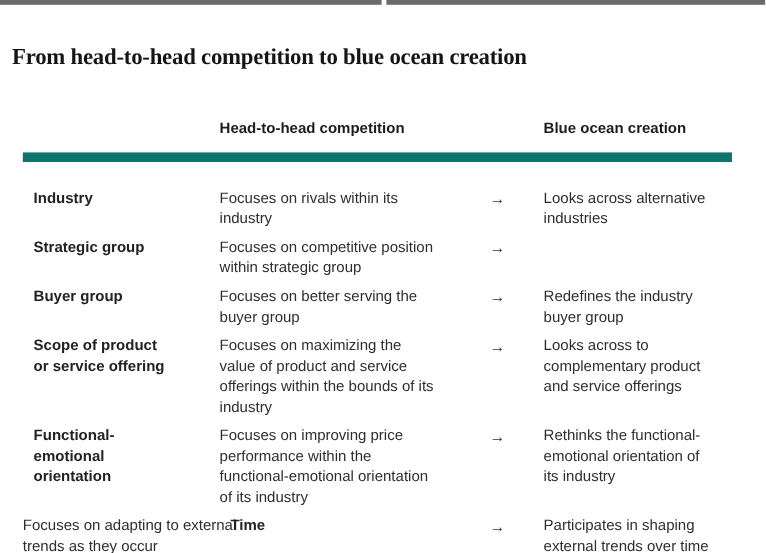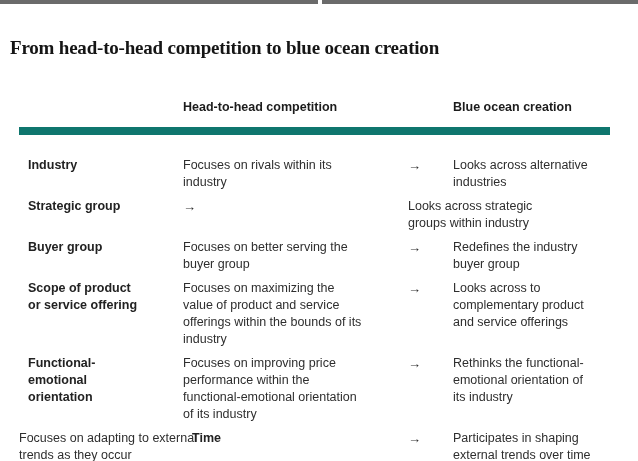--- a/index.html
+++ b/index.html
@@ -101,23 +101,23 @@
         <div class="cell row-label">Industry</div>
         <div class="cell">Focuses on rivals within its
 industry</div>
         <div class="arrow-cell">→</div>
         <div class="cell">Looks across alternative
 industries</div>
       </div>
 
       <div class="grid-row table-row">
         <div class="cell row-label">Strategic group</div>
+        <div class="cell">Focuses on competitive position
+within strategic group</div>
         <div class="arrow-cell">→</div>
-        <div class="cell">Looks across strategic
-groups within industry</div>
       </div>
 
       <div class="grid-row table-row">
         <div class="cell row-label">Buyer group</div>
         <div class="cell">Focuses on better serving the
 buyer group</div>
         <div class="arrow-cell">→</div>
         <div class="cell">Redefines the industry
 buyer group</div>
       </div>

